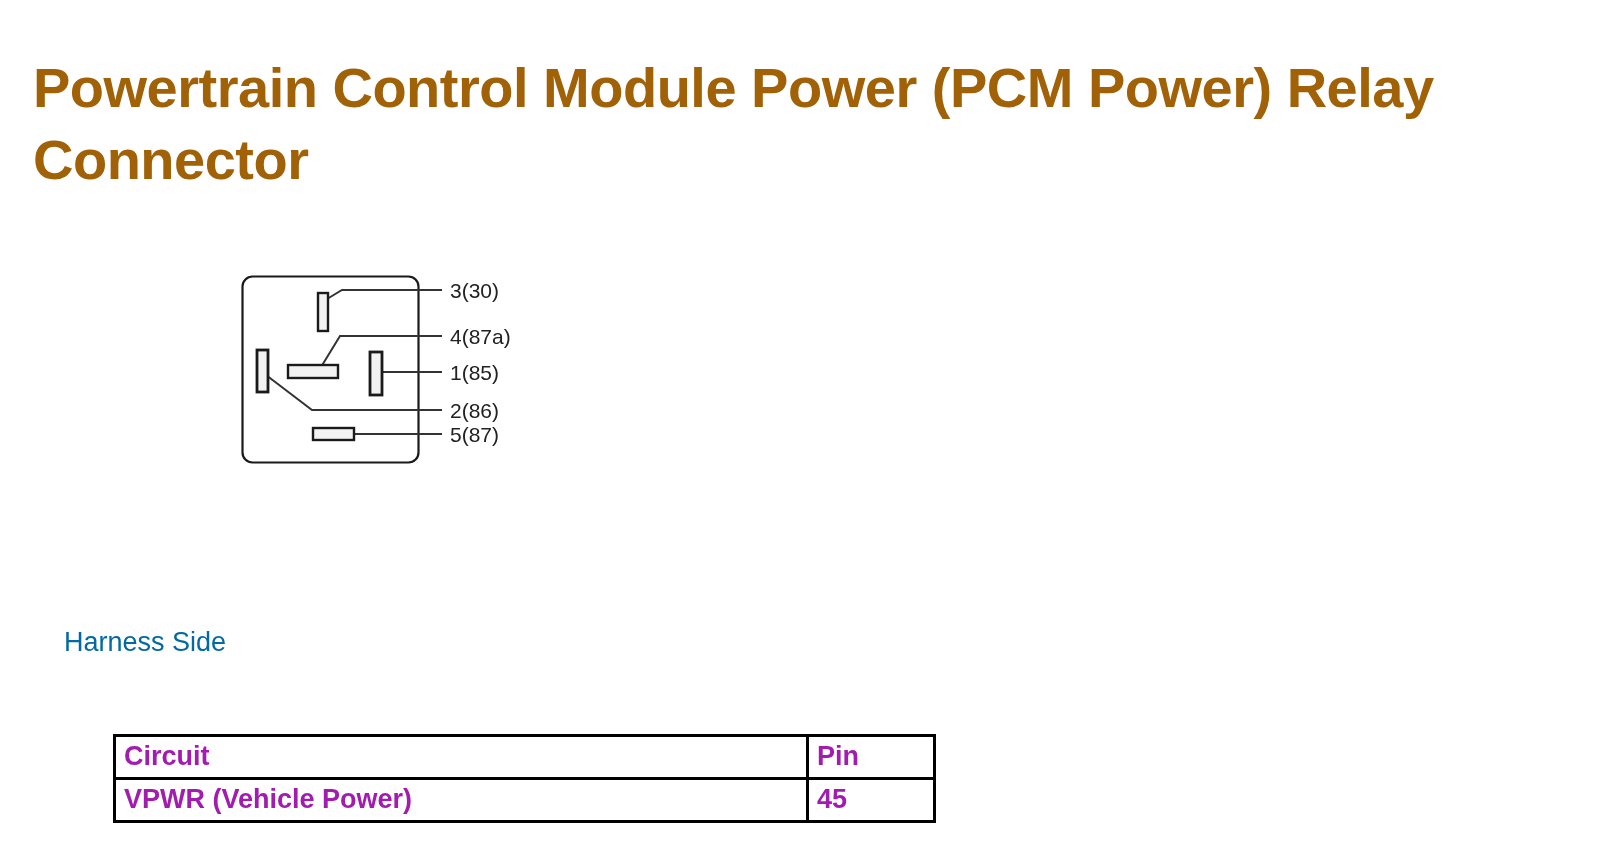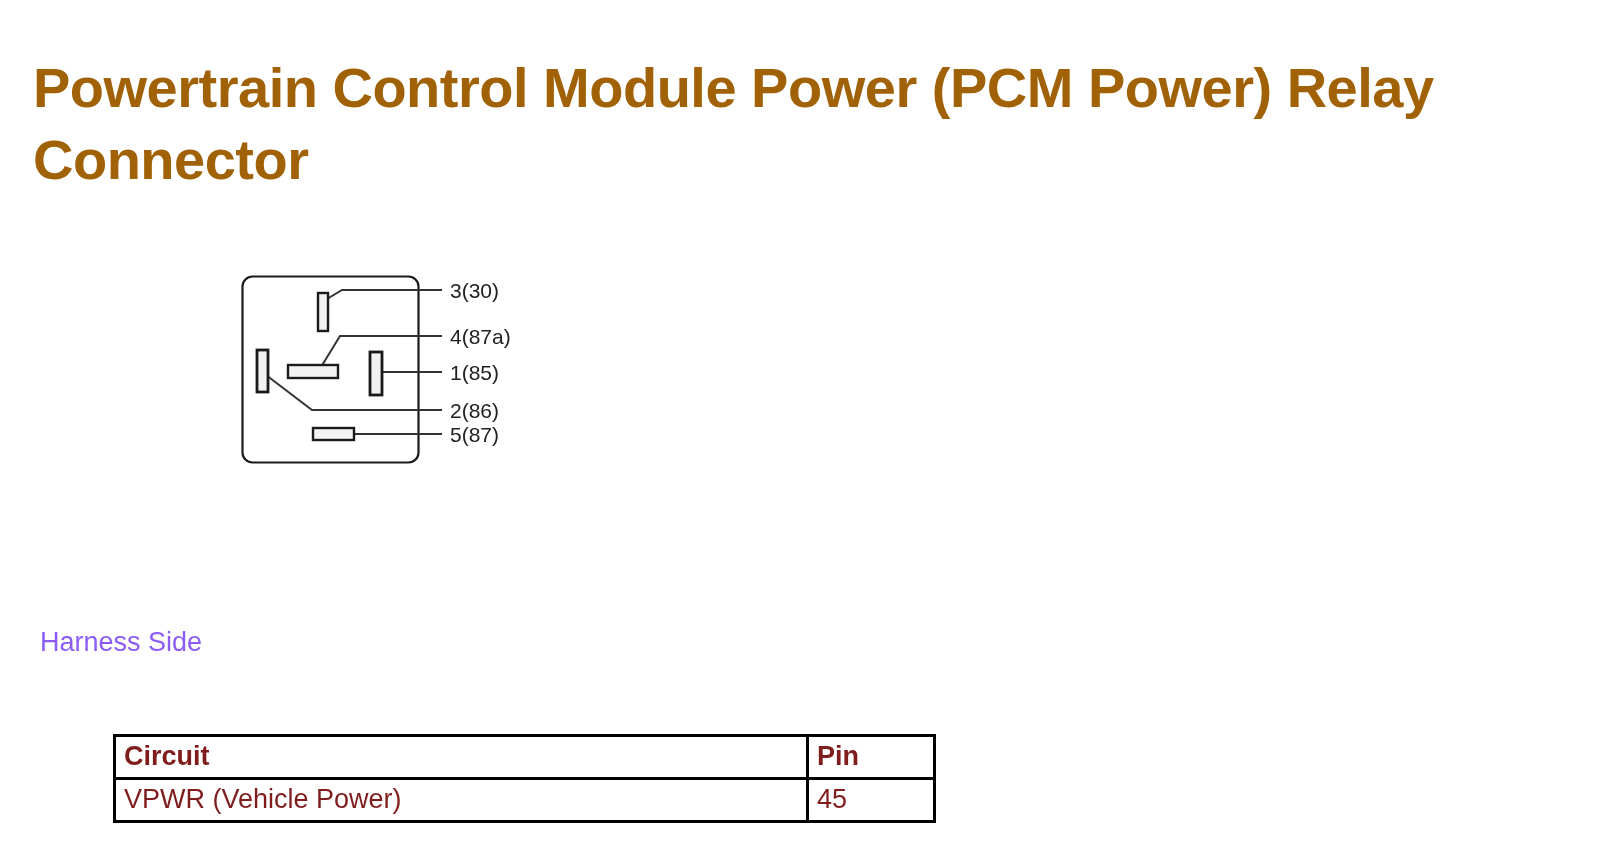--- a/index.html
+++ b/index.html
@@ -42,26 +42,26 @@
     height: 220px;
     text-decoration: underline;
   }
   #relay-figure svg {
     display: block;
   }
 
   
   #harness-caption {
     position: absolute;
-    left: 40px;
+    left: 64px;
     top: 626px;
     font-family: "Liberation Sans", sans-serif;
     font-size: 27px;
     line-height: 33px;
-    color: #8b5cf6;
+    color: #0369a1;
     white-space: nowrap;
   }
 
   
   #circuit-table-wrap {
     position: absolute;
     left: 113px;
     top: 734px;
     width: 820px;
   }
@@ -77,28 +77,28 @@
   table.circuit-table th,
   table.circuit-table td {
     border: 3px solid #000000;
     padding: 2px 0 4px 8px;
     text-align: left;
     vertical-align: middle;
     font-family: "Liberation Sans", sans-serif;
     font-size: 27px;
     line-height: 34px;
     height: 34px;
-    color: #7f1d1d;
+    color: #a21caf;
     white-space: nowrap;
   }
   table.circuit-table th {
     font-weight: bold;
   }
   table.circuit-table td {
-    font-weight: normal;
+    font-weight: bold;
   }
 </style>
 </head>
 <body>
 
 <h1 id="page-title">Powertrain Control Module Power (PCM Power) Relay Connector</h1>
 
 <div id="relay-figure">
   <svg width="320" height="220" viewBox="0 0 320 220" xmlns="http://www.w3.org/2000/svg">
 

